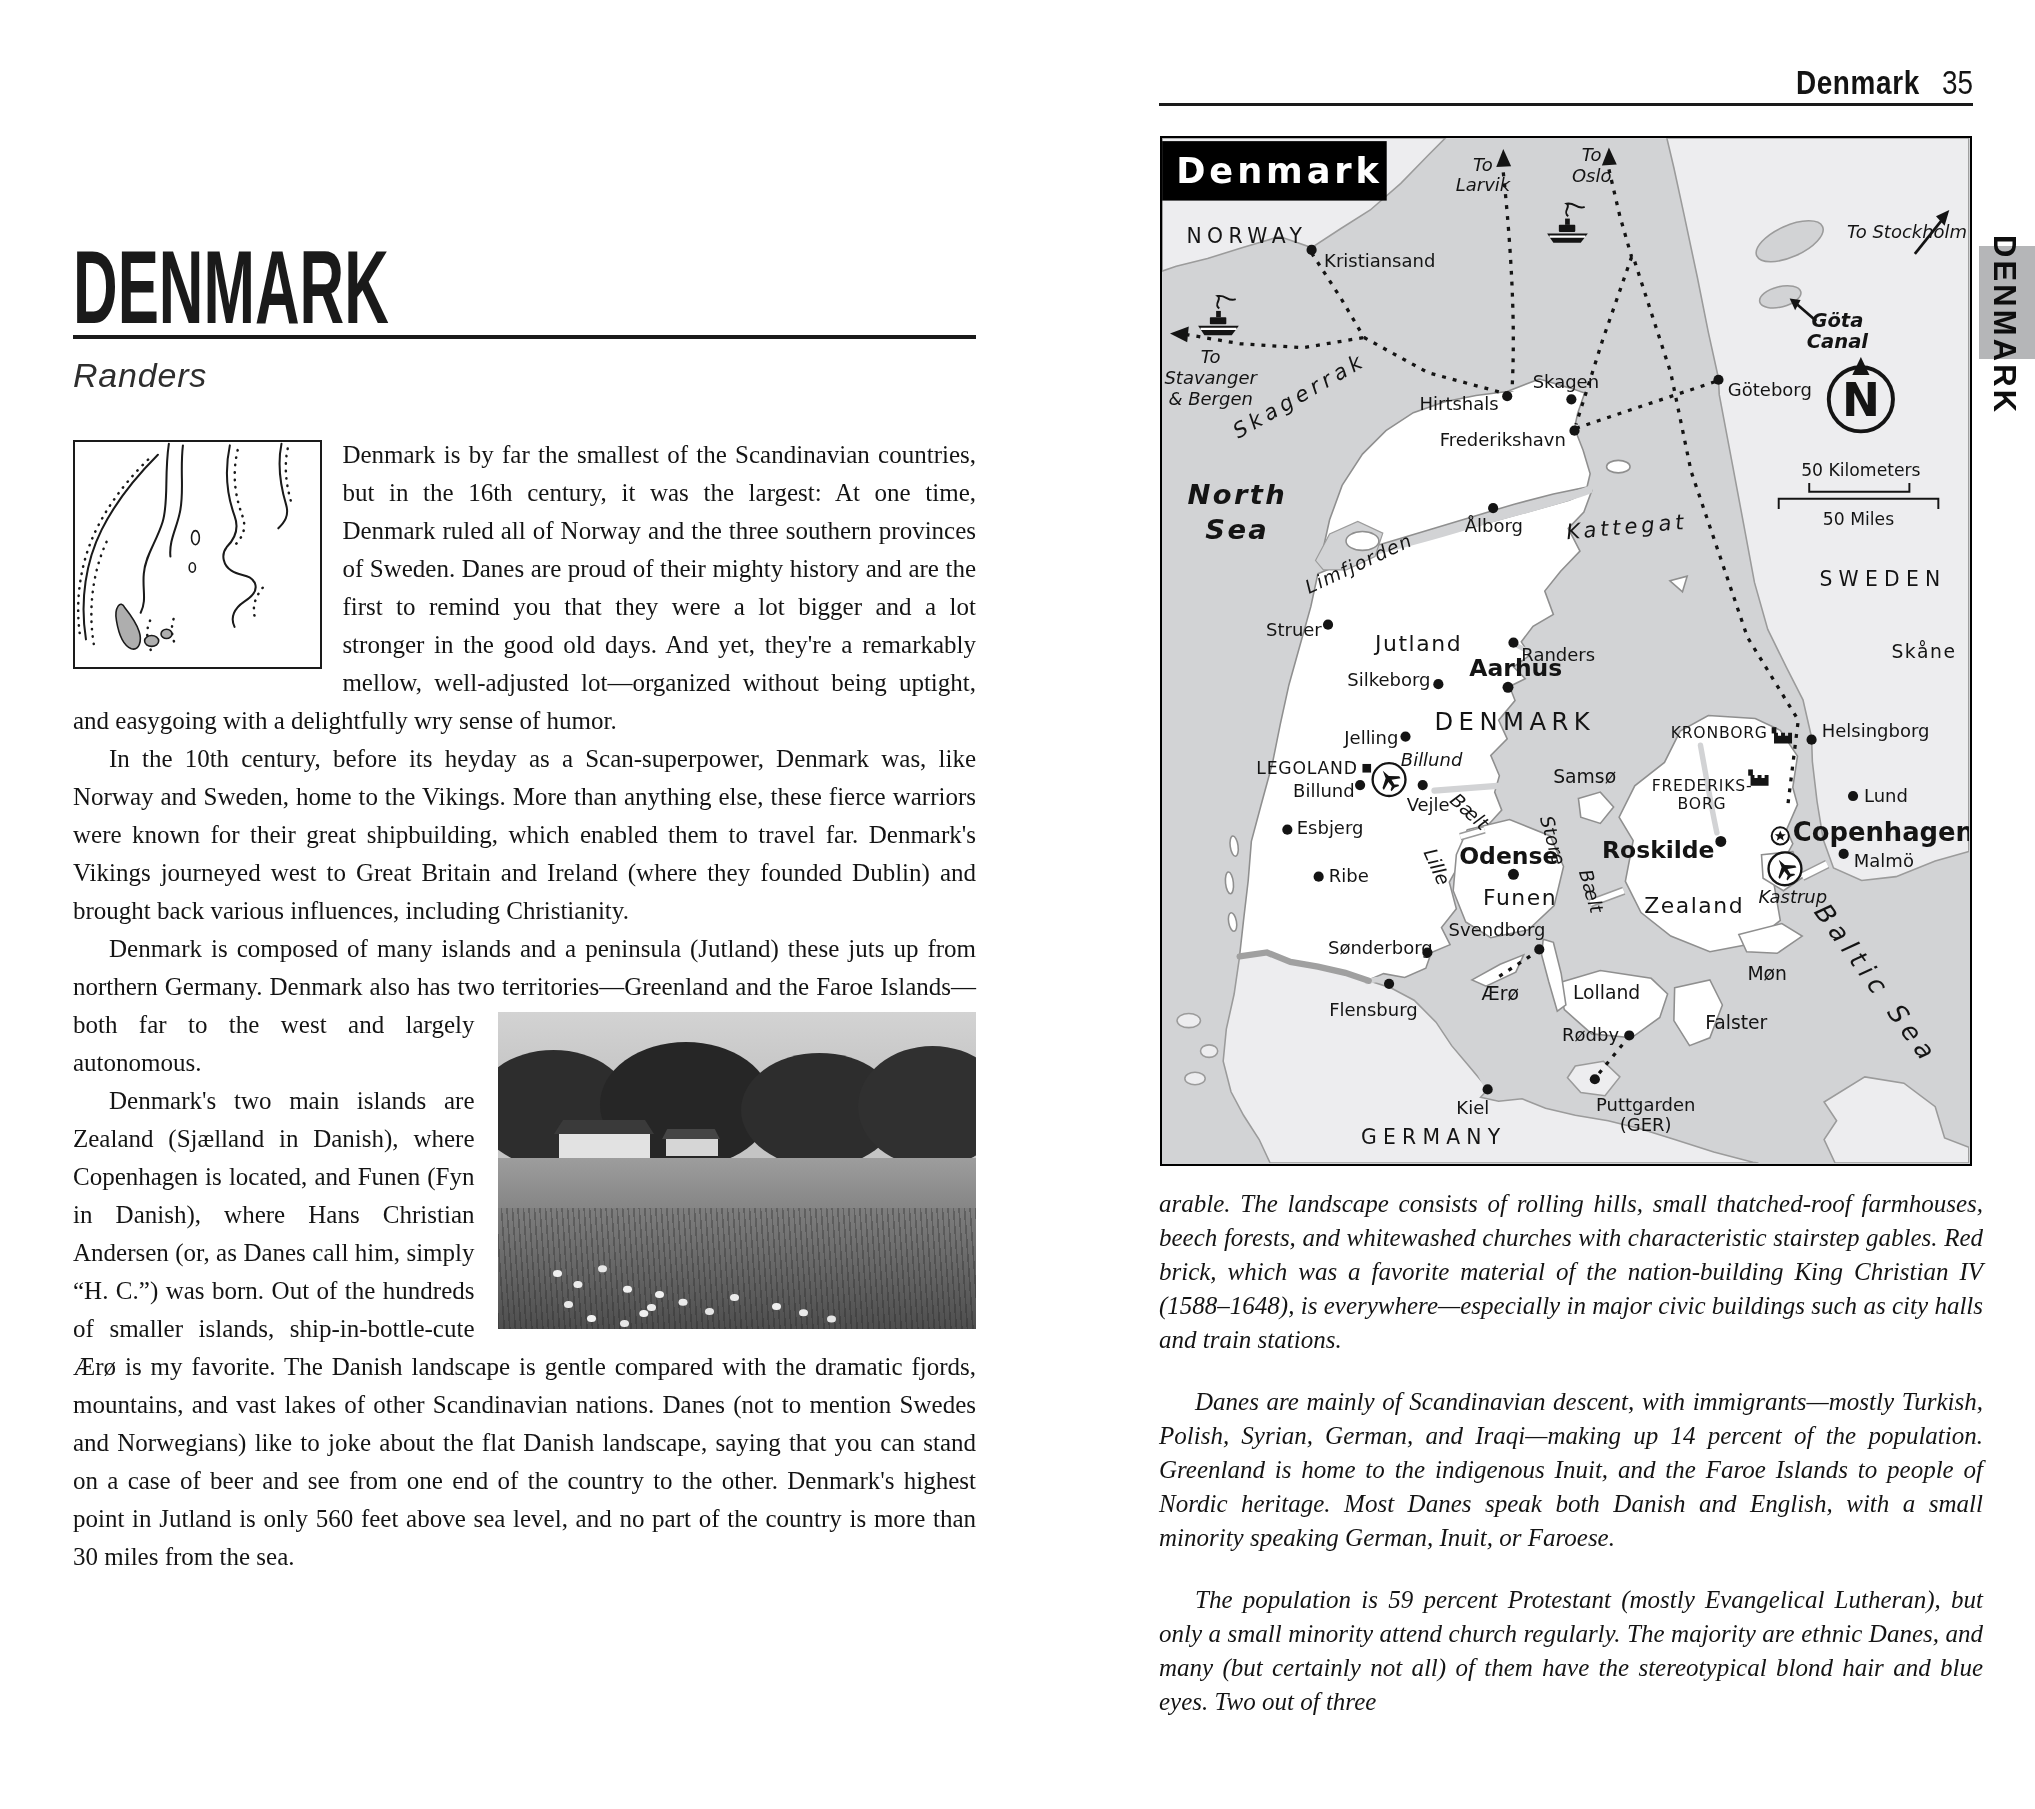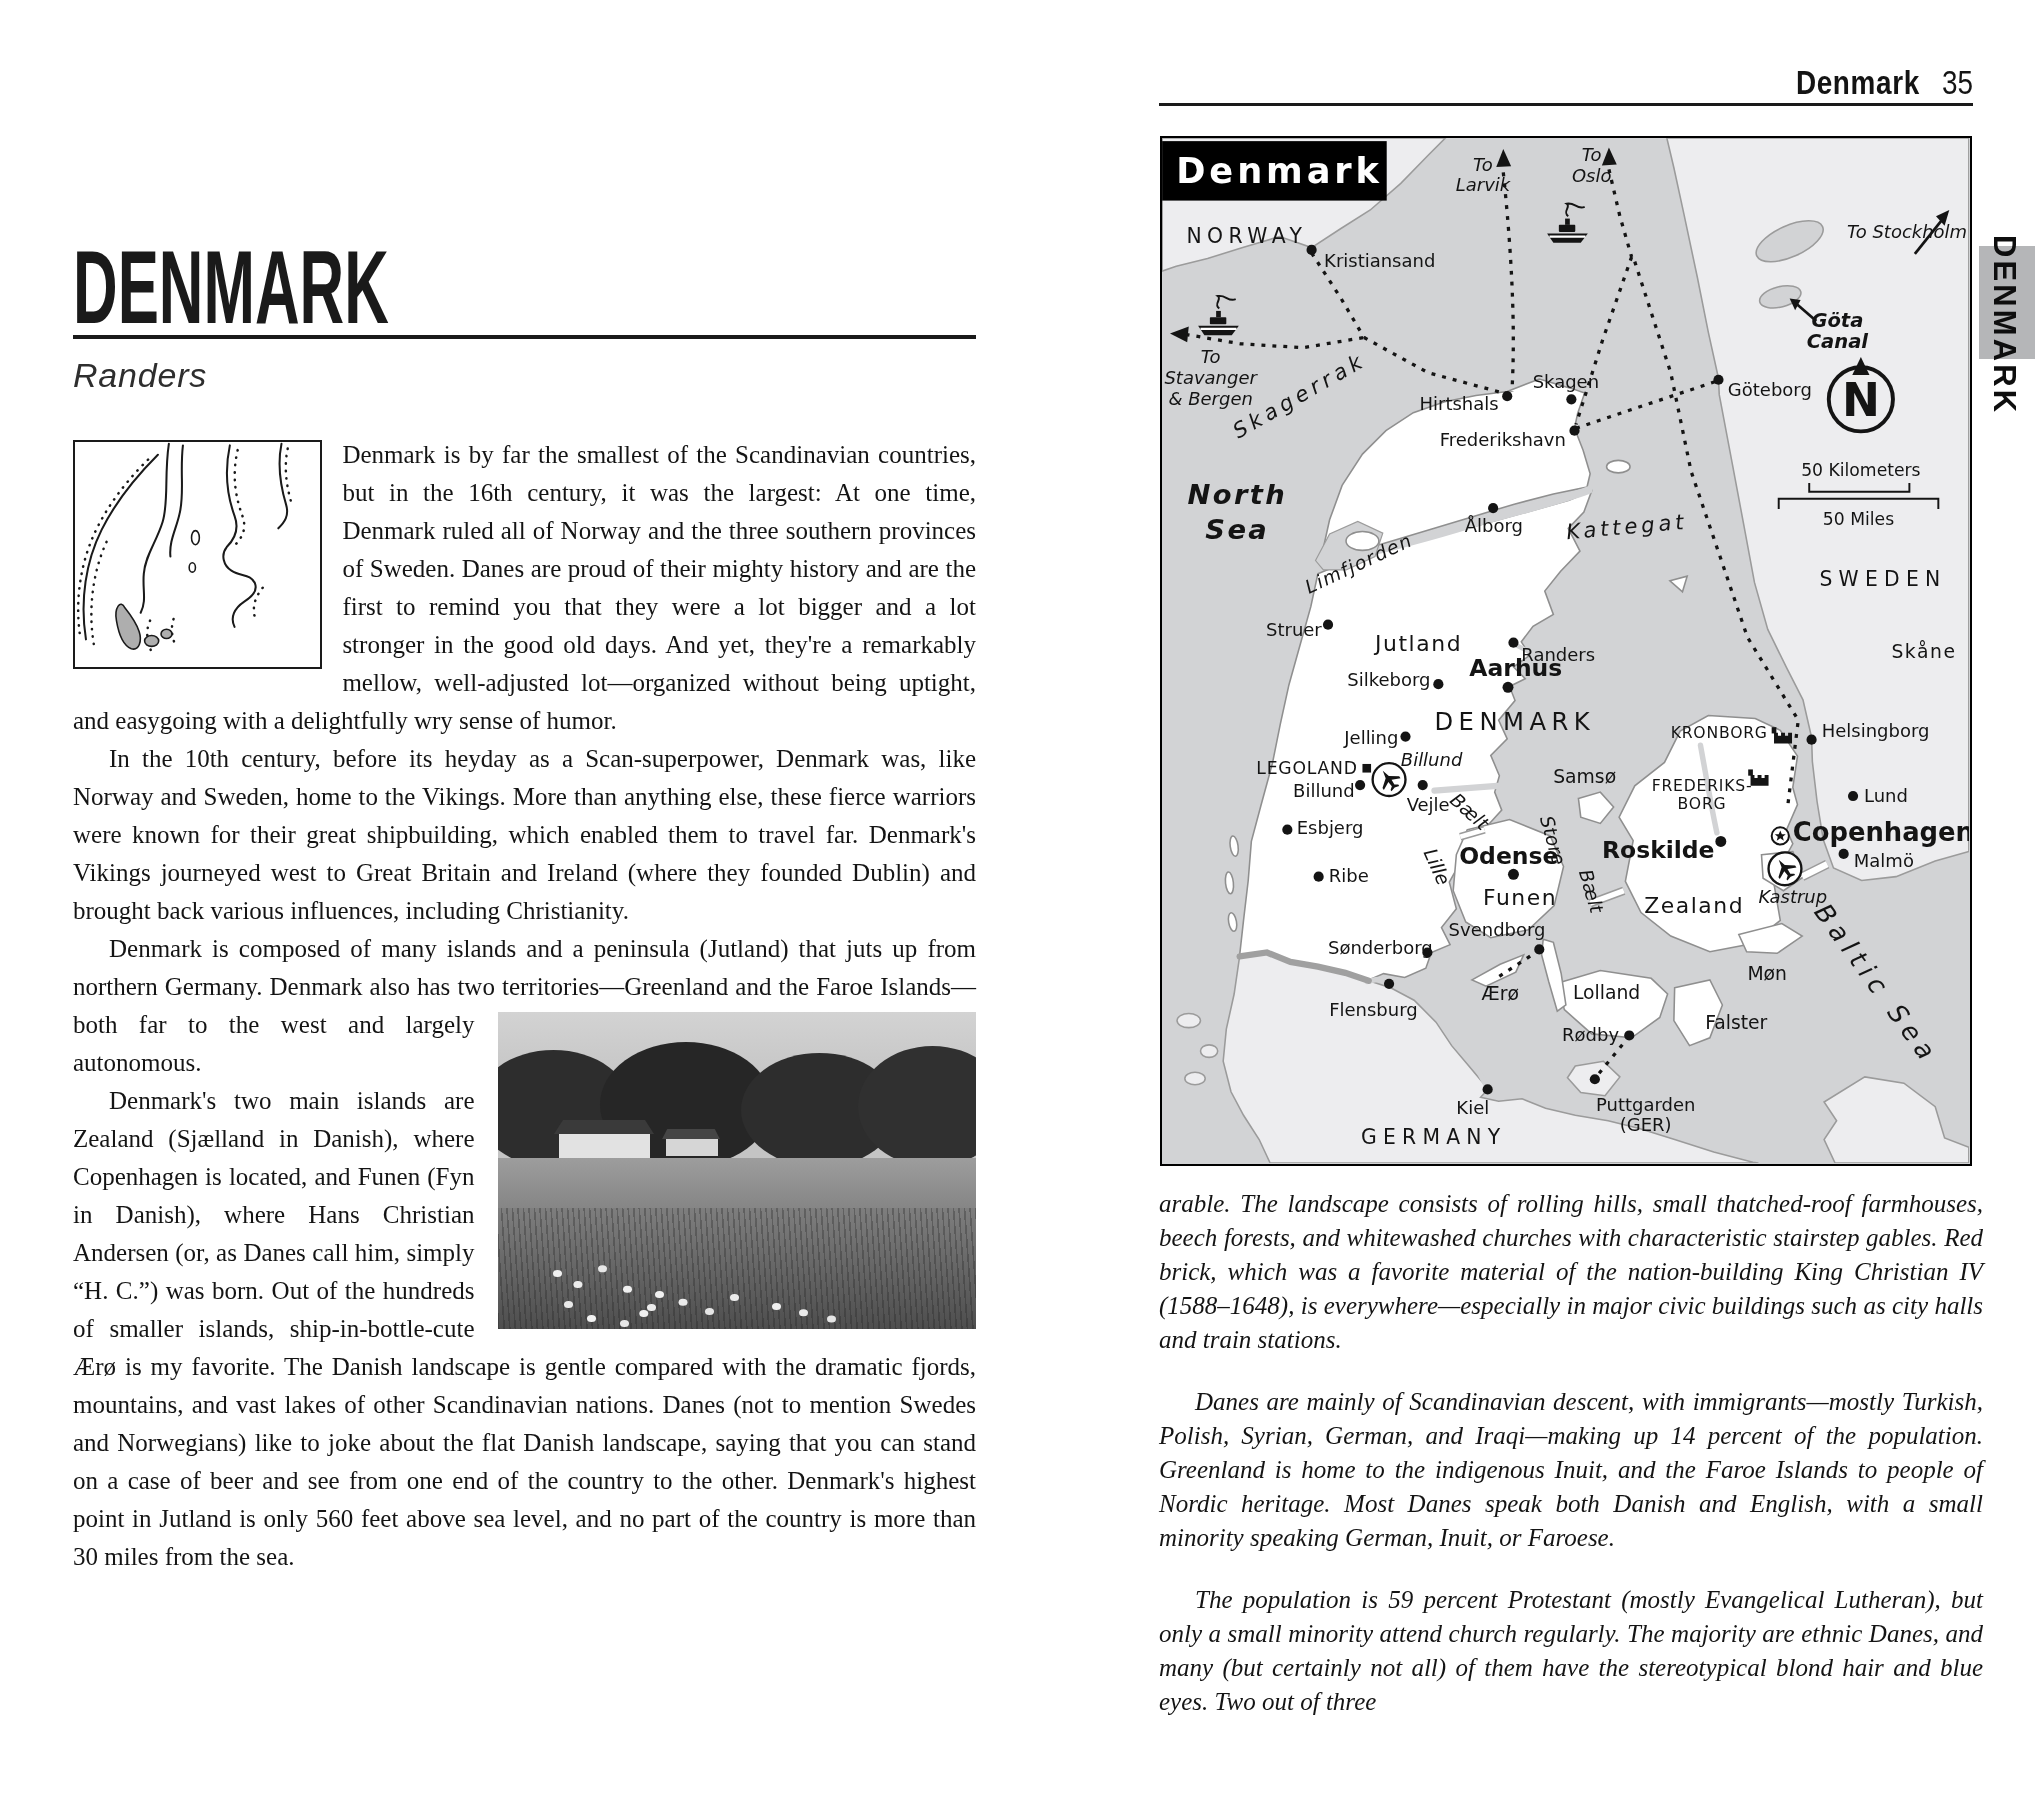--- a/index.html
+++ b/index.html
@@ -120,21 +120,21 @@
         </g>
         <g fill="#aeaeae" stroke="#1a1a1a" stroke-width="2">
           <path d="M64,212 C58,200 50,212 53,228 C56,246 62,260 72,264 C82,267 86,254 82,242 C78,230 72,222 64,212 Z"></path>
           <ellipse cx="98" cy="254" rx="9" ry="7"></ellipse>
           <ellipse cx="117" cy="245" rx="7" ry="6"></ellipse>
         </g>
       </svg>
     </span>
     <p><span>Denmark is by far the smallest of the Scandinavian countries, but in the 16th century, it was the largest: At one time, Denmark ruled all of Norway and the three southern provinces of Sweden. Danes are proud of their mighty history and are the first to remind you that they were a lot bigger and a lot stronger in the good old days. And yet, they're a remarkably mellow, well-adjusted lot—organized without being uptight, and easygoing with a delightfully wry sense of humor.</span></p>
     <p class="ind"><span>In the 10th century, before its heyday as a Scan-superpower, Denmark was, like Norway and Sweden, home to the Vikings. More than anything else, these fierce warriors were known for their great shipbuilding, which enabled them to travel far. Denmark's Vikings journeyed west to Great Britain and Ireland (where they founded Dublin) and brought back various influences, including Christianity.</span></p>
-    <p class="ind"><span>Denmark is composed of many islands and a peninsula (Jutland) that juts up from northern Germany. Denmark also has two </span><span class="photo-float">
+    <p class="ind"><span>Denmark is composed of many islands and a peninsula (Jutland) these juts up from northern Germany. Denmark also has two </span><span class="photo-float">
           <span class="ph-sky"></span>
           <span class="ph-blob" style="left:-23.5px;top:38px;width:157px;height:117px;"></span>
           <span class="ph-blob" style="left:102px;top:30px;width:172px;height:125px;background:#262626;"></span>
           <span class="ph-blob" style="left:243px;top:41px;width:157px;height:114px;"></span>
           <span class="ph-blob" style="left:360px;top:34px;width:149px;height:121px;background:#303030;"></span>
           <span class="ph-house-wall" style="left:61px;top:121px;width:91px;height:25px;"></span>
           <span class="ph-roof" style="left:56px;top:108px;width:100px;height:14px;"></span>
           <span class="ph-house-wall" style="left:168px;top:127px;width:52px;height:17px;background:#d6d6d6;"></span>
           <span class="ph-roof" style="left:164px;top:117px;width:58px;height:10.2px;background:#454545;"></span>
           <span class="ph-field"></span>

